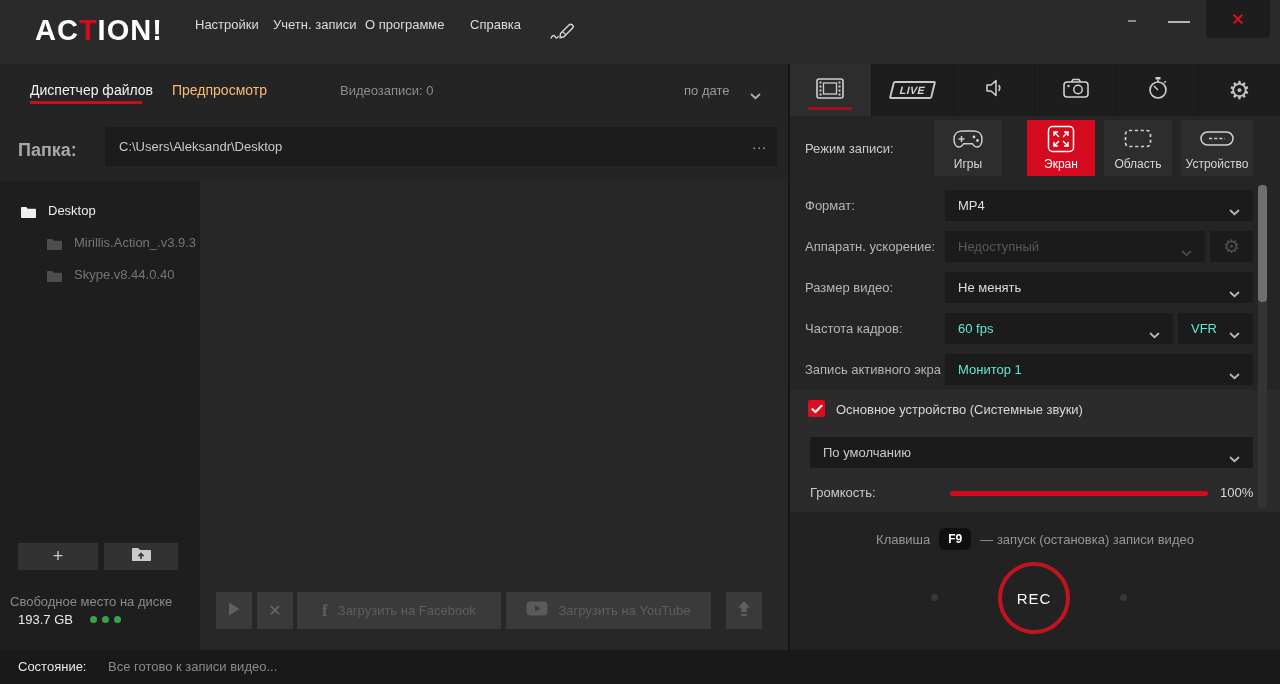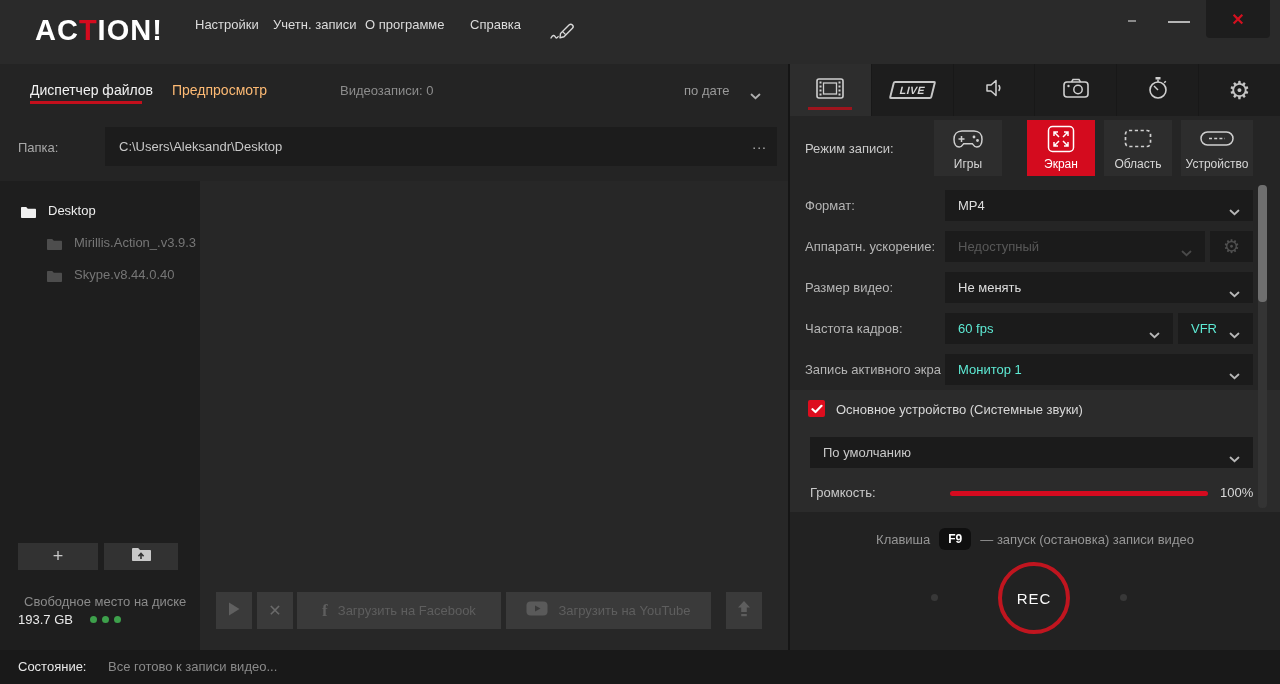--- a/index.html
+++ b/index.html
@@ -18,32 +18,32 @@
   .close-btn{left:1206px;top:0;width:64px;height:38px;background:#1d1d1d;border-radius:0 0 4px 4px;
              display:flex;align-items:center;justify-content:center;color:#d3101f;font-size:16px;font-weight:bold;}
   
   .left-top{left:0;top:64px;width:788px;height:117px;background:#242424;}
   .tab-active{left:30px;top:18px;font-size:14px;color:#f2f2f2;}
   .tab-underline{left:30px;top:37px;width:112px;height:3px;background:#c40f1c;}
   .tab-inactive{left:172px;top:18px;font-size:14px;color:#fdba74;}
   .rec-count{left:340px;top:19px;font-size:13px;color:#8c8c8c;}
   .sort{left:684px;top:19px;font-size:13px;color:#9a9a9a;}
   .sort-chev{left:750px;top:22px;color:#b0b0b0;}
-  .folder-label{left:18px;top:76px;font-size:13px;color:#a8a8a8;}
+  .folder-label{left:18px;top:76px;font-size:18px;color:#a8a8a8;font-weight:bold;}
   .folder-field{left:105px;top:63px;width:672px;height:39px;background:#1c1c1c;}
   .folder-value{left:14px;top:0;line-height:39px;font-size:13px;color:#c8c8c8;}
   .browse{right:10px;top:0;line-height:35px;font-size:14px;color:#b0b0b0;letter-spacing:1px;}
   
   .tree{left:0;top:181px;width:200px;height:469px;background:#1e1e1e;}
   .tree-row{height:22px;}
   .tree-ico{color:#f0f0f0;}
   .tree-label{font-size:13px;white-space:nowrap;}
   .sub .tree-ico{color:#4d4d4d;}
   .btn-sm{background:#323232;display:flex;align-items:center;justify-content:center;color:#c8c8c8;}
-  .free-label{left:24px;top:413px;font-size:13px;color:#8a8a8a;white-space:nowrap;}
+  .free-label{left:10px;top:413px;font-size:13px;color:#8a8a8a;white-space:nowrap;}
   .free-value{left:18px;top:431px;font-size:13px;color:#eaeaea;}
   .dot-green{width:7px;height:7px;border-radius:50%;background:#3da04b;}
   
   .files{left:200px;top:181px;width:588px;height:469px;background:#272727;}
   .tb-btn{top:411px;height:37px;background:#3a3a3a;display:flex;align-items:center;justify-content:center;gap:10px;color:#5e5e5e;}
   .tb-btn .lbl{font-size:13px;color:#5e5e5e;white-space:nowrap;}
   .fb-f{font-size:17px;font-weight:bold;font-family:"Liberation Serif",serif;color:#5e5e5e;}
   
   .vdiv{left:788px;top:64px;width:2px;height:586px;background:#151515;}
   .status{left:0;top:650px;width:1280px;height:34px;background:#191919;}

